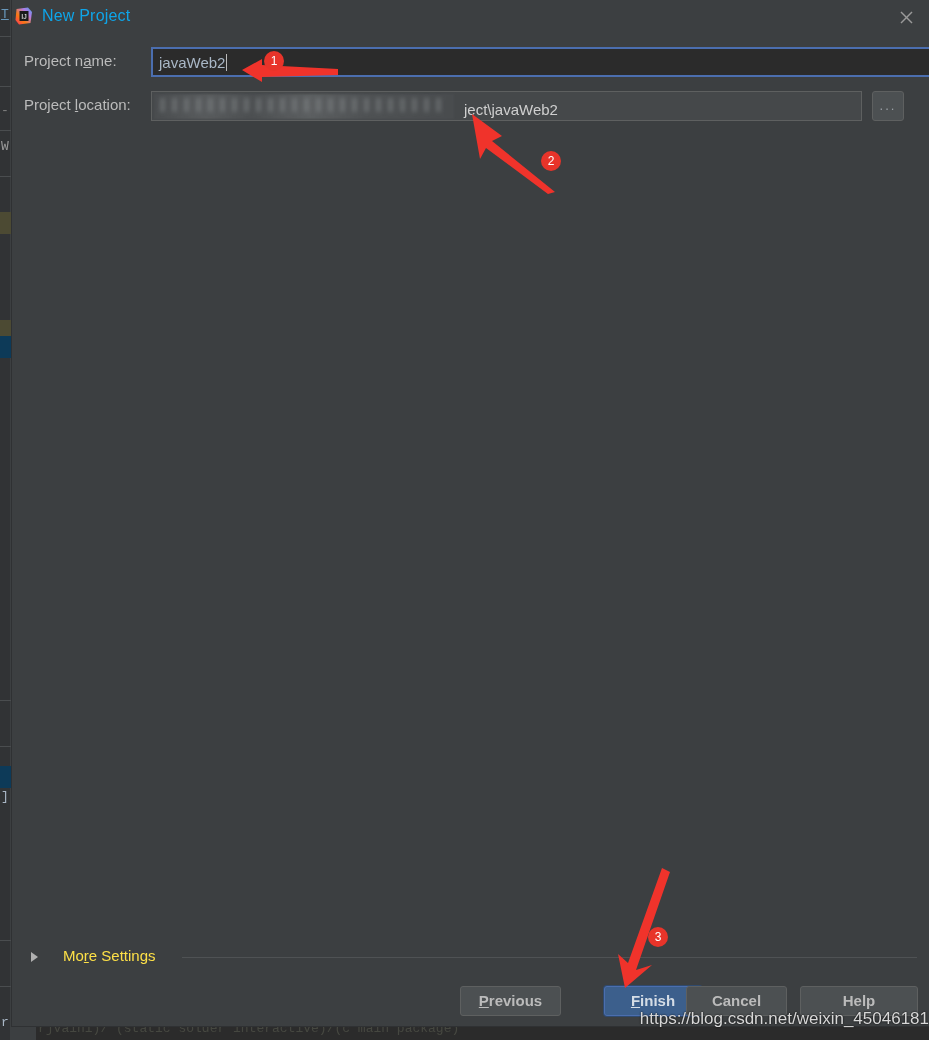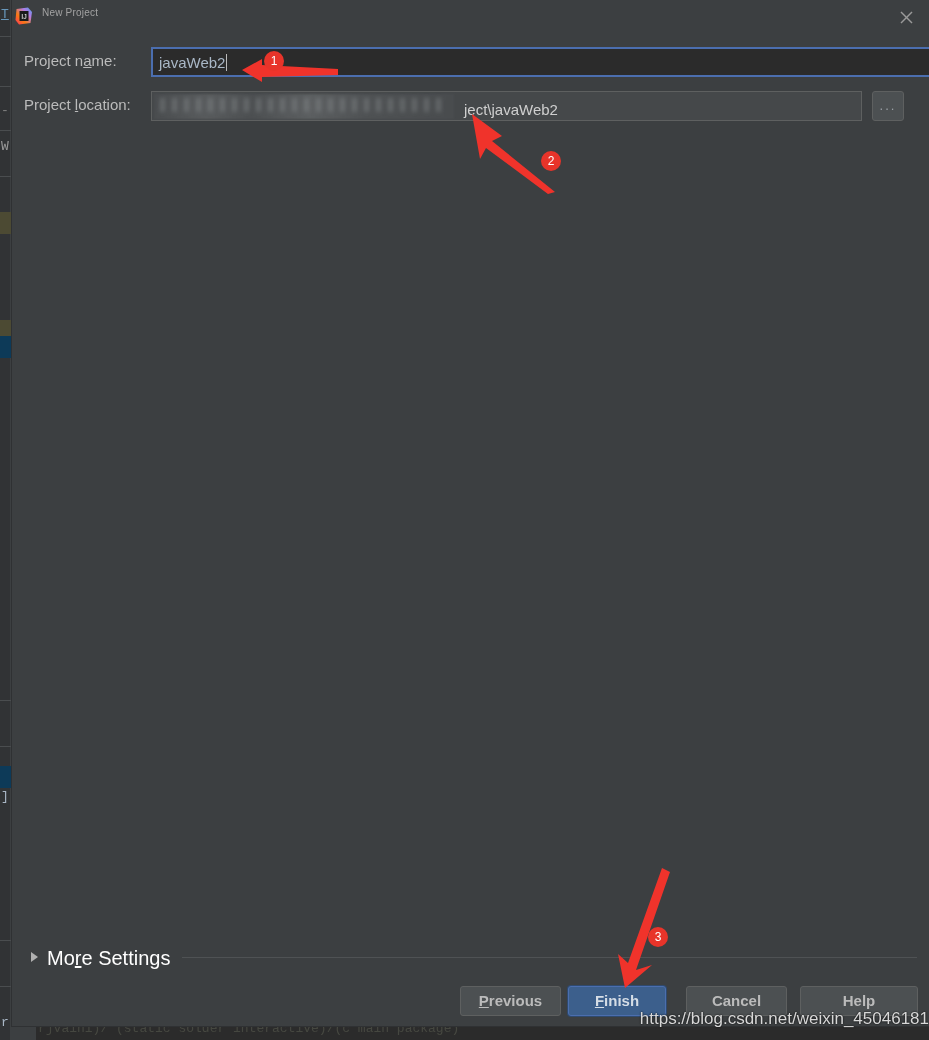--- a/index.html
+++ b/index.html
@@ -117,22 +117,22 @@
     position: absolute;
     left: 2px;
     top: 6px;
     width: 20px;
     height: 20px;
   }
   .title-text {
     position: absolute;
     left: 30px;
     top: 7px;
-    font-size: 10px;
-    color: #a3a3a3;
+    font-size: 16px;
+    color: #0ea5e9;
     letter-spacing: 0.2px;
   }
   .close-btn {
     position: absolute;
     right: 8px;
     top: 4px;
     width: 30px;
     height: 26px;
     cursor: pointer;
   }
@@ -257,24 +257,24 @@
     position: absolute;
     left: 19px;
     top: 6px;
     width: 0; height: 0;
     border-left: 7px solid #b0b0b0;
     border-top: 5px solid transparent;
     border-bottom: 5px solid transparent;
   }
   .ms-label {
     position: absolute;
-    left: 35px;
+    left: 51px;
     top: 1px;
-    font-size: 20px;
-    color: #ffffff;
+    font-size: 15px;
+    color: #fde047;
     white-space: nowrap;
   }
   .ms-line {
     position: absolute;
     left: 170px;
     top: 11px;
     right: 12px;
     height: 1px;
     background: #4f5254;
   }
@@ -298,21 +298,21 @@
     box-sizing: border-box;
     color: #bbbbbb;
     font-size: 15px;
     text-align: center;
     line-height: 28px;
     cursor: pointer;
     user-select: none;
   }
   .btn-previous { left: 448px; width: 101px; }
   .btn-finish {
-    left: 556px; width: 98px;
+    left: 592px; width: 98px;
     background: #3c5f8c;
     border: 1px solid #4b6eaf;
     color: #d5dde6;
     box-shadow: 0 0 0 1px #2f4a6e;
   }
   .btn-cancel { left: 674px; width: 101px; }
   .btn-help   { left: 788px; width: 118px; }
 
   
   .watermark {

